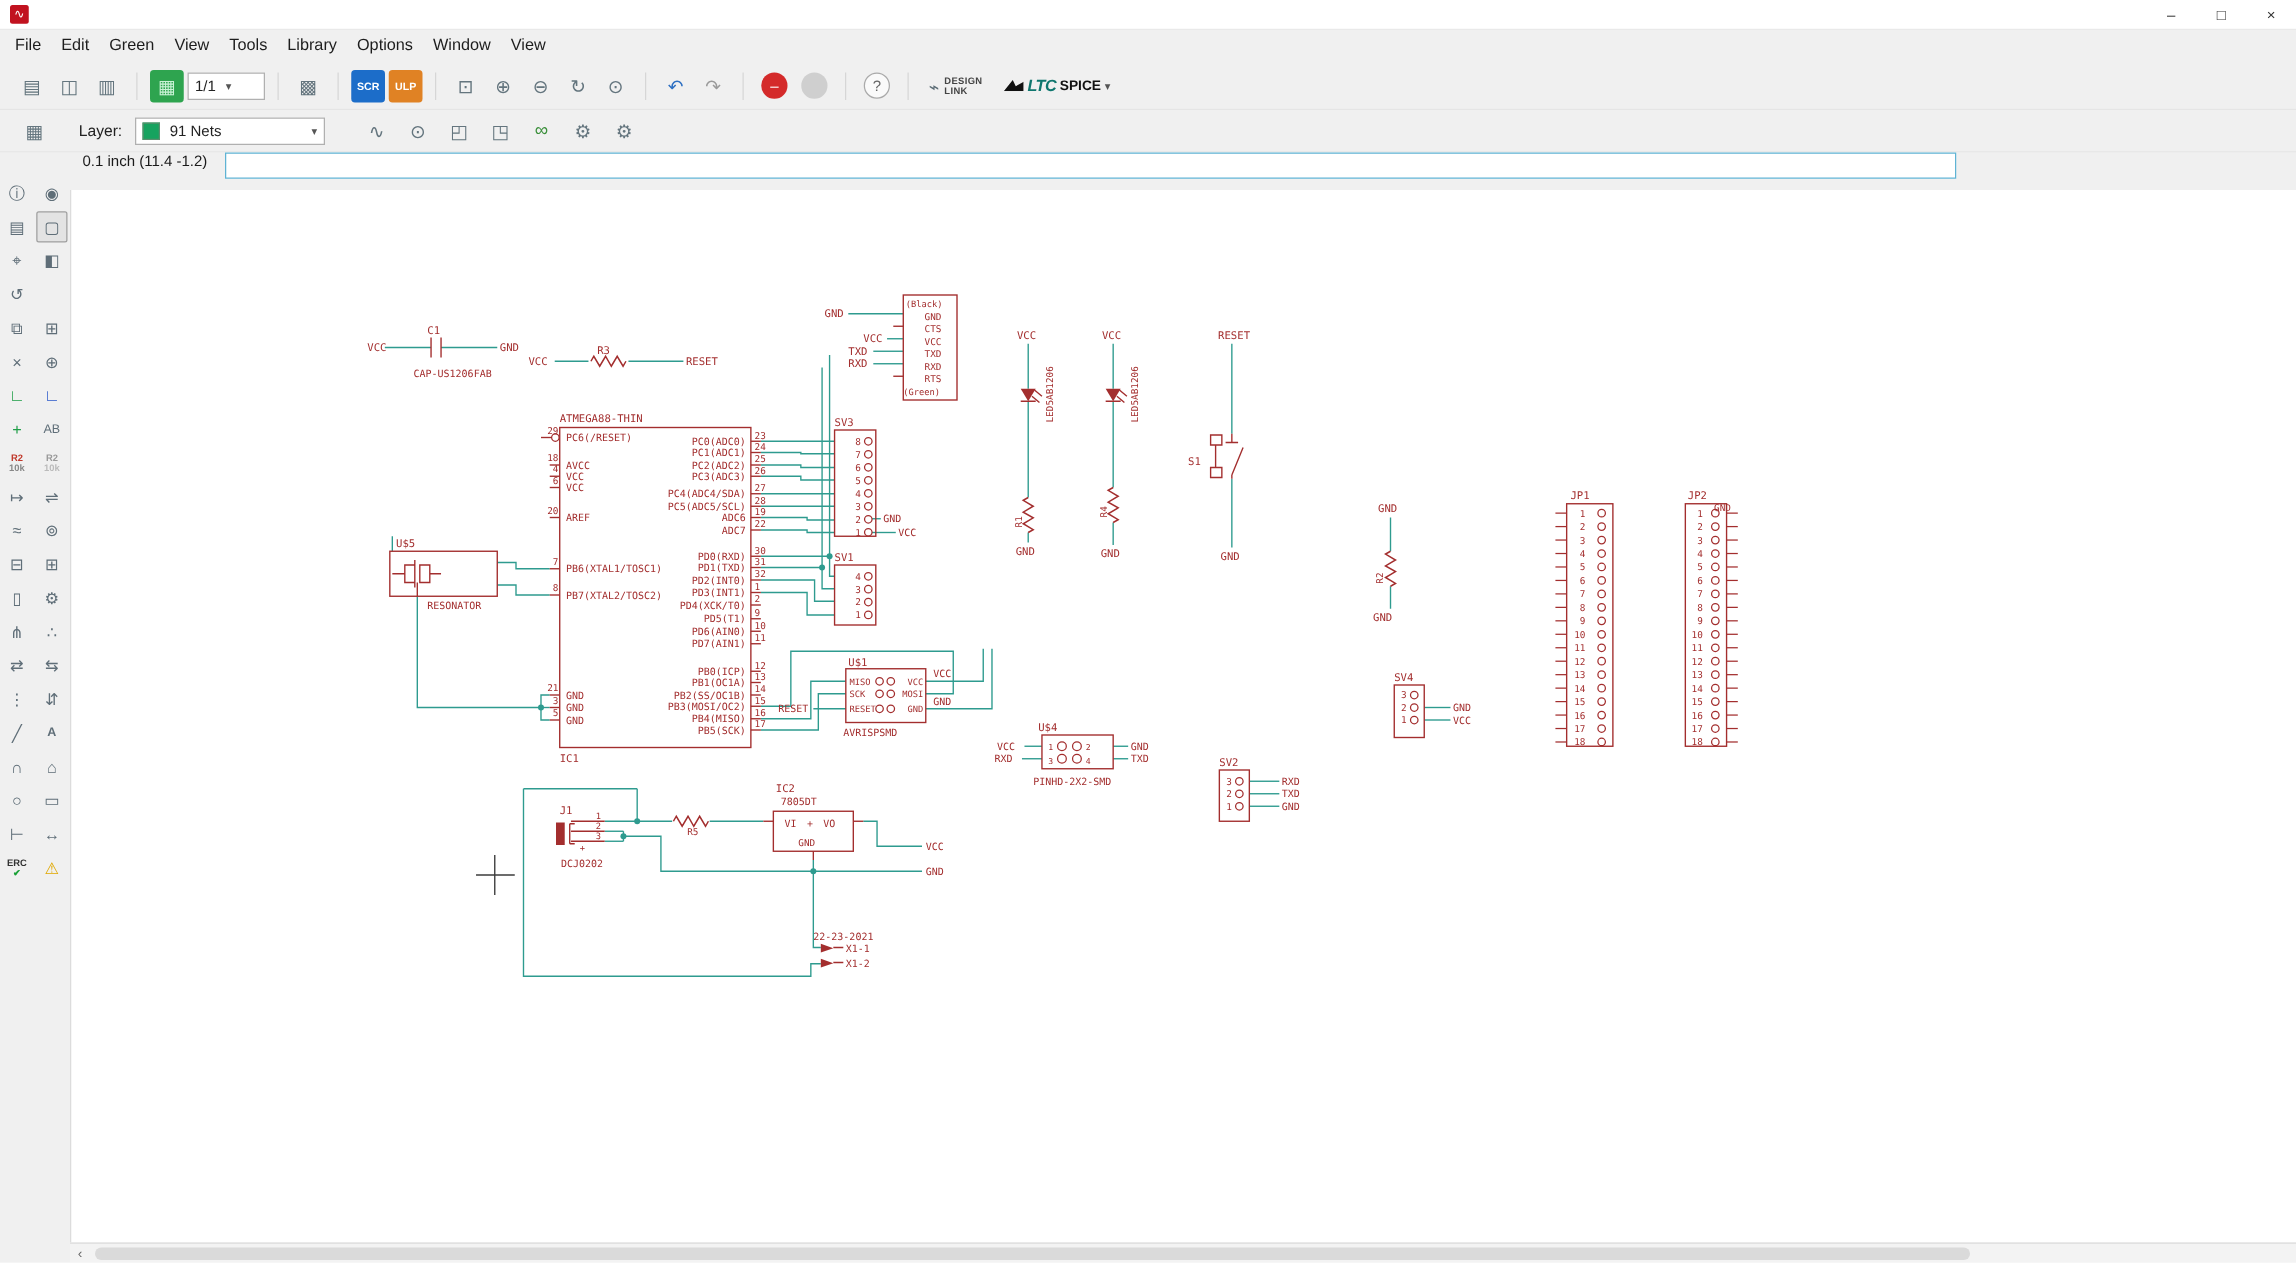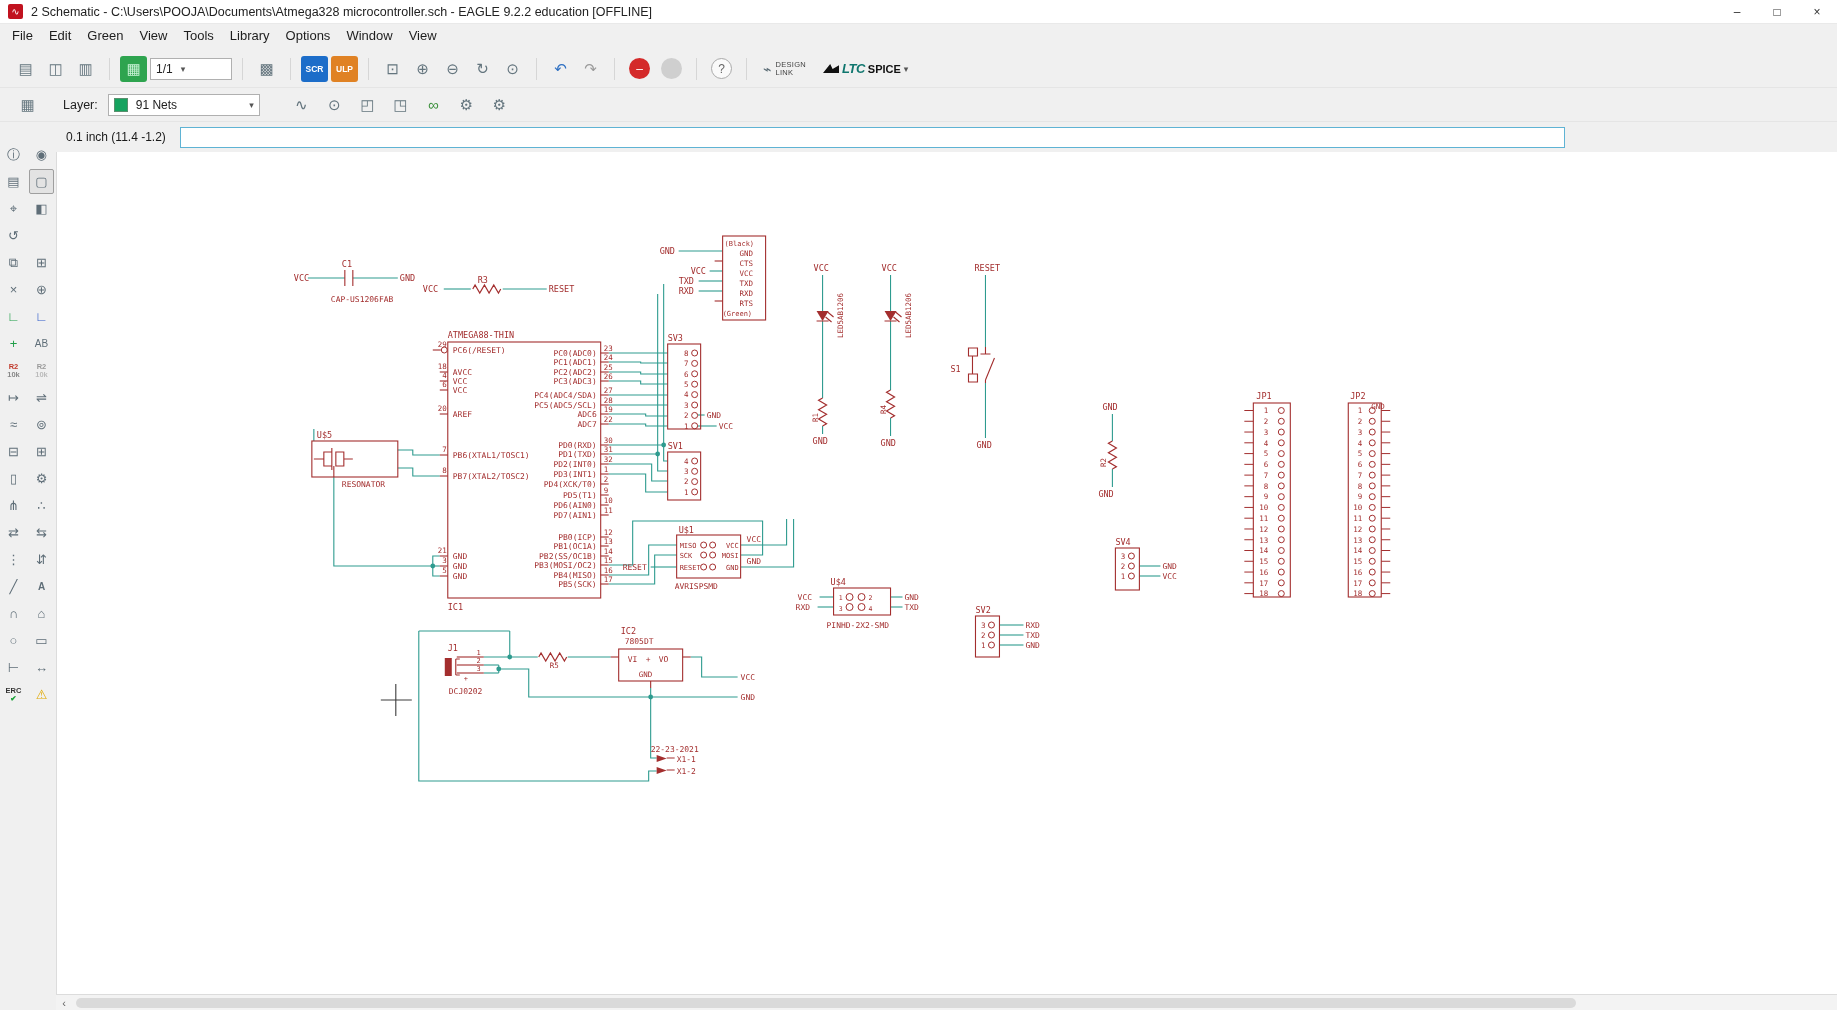--- a/index.html
+++ b/index.html
@@ -14,50 +14,49 @@
 .mitem{padding:4px 8px;font-size:13px;color:#1d1d1d}
 .toolbar{position:absolute;top:50px;left:0;right:0;height:38px;display:flex;align-items:center;padding-left:12px;gap:3px;background:#f0f0f0;border-bottom:1px solid #e5e5e5}
 .tbtn{width:27px;height:26px;display:flex;align-items:center;justify-content:center;font-size:15px;color:#64757e;border-radius:3px;flex:none}
 .tbtn.round{width:21px;height:21px;border-radius:50%;margin:0 4px;font-size:12px}
 .tsep{width:1px;height:22px;background:#d6d6d6;margin:0 7px;flex:none}
 .combo{height:22px;background:#fff;border:1px solid #b0b0b0;display:flex;align-items:center;font-size:12px;padding:0 5px;gap:8px;flex:none}
 .carr{font-size:9px;color:#555}
 .cval{white-space:nowrap}
 .dlink{display:flex;align-items:center;gap:4px;margin-left:6px}
 .dlicon{color:#5a6b74;font-size:14px}
-.dltxt{font-size:7.5px;font-weight:normal;color:#444;line-height:8px;letter-spacing:.3px}
+.dltxt{font-size:7.5px;font-weight:bold;color:#444;line-height:8px;letter-spacing:.3px}
 .ltc{display:flex;align-items:center;gap:3px;margin-left:14px}
 .ltchat{width:16px;height:9px;background:#111;clip-path:polygon(0 100%,45% 0,60% 55%,100% 15%,100% 100%);flex:none}
 .ltc b{font-size:13px;font-style:italic;letter-spacing:-.5px;color:#0f766e}
 .ltcsub{font-size:11px;font-weight:bold;color:#111}
 .layerbar{position:absolute;top:88px;left:0;right:0;height:34px;display:flex;align-items:center;gap:6px;padding-left:14px;background:#f0f0f0;border-bottom:1px solid #e5e5e5}
 .llabel{font-size:12.5px;color:#222;margin:0 4px 0 16px}
 .layercombo{width:152px;justify-content:flex-start}
 .layercombo .cval{flex:1}
 .swatch{width:14px;height:14px;border:1px solid #5a8f6e;flex:none}
-.parambar{position:absolute;top:122px;left:56px;right:0;height:30px;display:flex;align-items:center;gap:14px;padding-left:10px;background:#f0f0f0}
+.parambar{position:absolute;top:122px;left:56px;right:0;height:30px;display:flex;align-items:flex-start;gap:14px;padding-left:10px;background:#f0f0f0}
 .readout{font-size:12px;color:#1a1a1a;white-space:nowrap}
 .cmdinput{width:1385px;height:21px;border:1px solid #5fb3d4;background:#fff;font-family:"Liberation Sans",sans-serif;font-size:12px;padding:0 4px;outline:none}
 .sidebar{position:absolute;top:122px;bottom:0;left:0;width:56px;background:#f0f0f0;display:grid;grid-template-columns:26px 26px;gap:2px 2px;justify-content:center;align-content:start;padding-top:20px}
 .sbtn{width:25px;height:25px;display:flex;align-items:center;justify-content:center;font-size:13px;color:#5f6e78;border-radius:2px;background:transparent}
 .sbtn.active{background:#e3e3e3;border:1px solid #9f9f9f}
 .sbtn.stack{flex-direction:column;font-size:7.5px;line-height:8px;font-weight:bold}
 .canvas{position:absolute;left:56px;top:152px;width:1781px;height:842px;background:#fff;border-left:1px solid #dcdcdc}
 .canvas svg{display:block;width:100%;height:100%}
 .canvas svg text{font-family:"DejaVu Sans Mono",monospace}
 .hscroll{position:absolute;left:56px;right:0;bottom:0;height:16px;background:#f3f3f3;border-top:1px solid #dcdcdc;display:flex;align-items:center}
 .harrow{width:16px;text-align:center;font-size:11px;color:#666}
 .hthumb{height:10px;width:1500px;background:#dadada;border-radius:5px;margin-left:4px}
 </style>
 </head>
 <body>
 
 <div class="titlebar">
   <span class="appicon">∿</span>
-  <span class="wtitle">2 Schematic - C:\Users\POOJA\Documents\Atmega328 microcontroller.sch - EAGLE 9.2.2 education [OFFLINE]</span>
   <div class="wctl">
     <span class="wbtn">–</span>
     <span class="wbtn">□</span>
     <span class="wbtn">×</span>
   </div>
 </div>
 
 <div class="menubar">
     <span class="mitem">File</span>
     <span class="mitem">Edit</span>
@@ -69,21 +68,21 @@
     <span class="mitem">Window</span>
     <span class="mitem">View</span>
   </div>
 
 <div class="toolbar">
     <span class="tbtn">▤</span>
     <span class="tbtn">◫</span>
     <span class="tbtn">▥</span>
     <span class="tsep"></span>
     <span class="tbtn" style="background: rgb(46, 164, 79); color: rgb(200, 242, 213);">▦</span>
-    <span class="combo" style="width: 82px;">
+    <span class="combo" style="width: 62px;">
       <span class="cval">1/1</span>
       <span class="carr">▾</span>
     </span>
     <span class="tsep"></span>
     <span class="tbtn">▩</span>
     <span class="tsep"></span>
     <span class="tbtn" style="background: rgb(28, 109, 201); color: rgb(255, 255, 255); font-size: 8.5px; font-weight: bold;">SCR</span>
     <span class="tbtn" style="background: rgb(224, 130, 36); color: rgb(255, 255, 255); font-size: 8.5px; font-weight: bold;">ULP</span>
     <span class="tsep"></span>
     <span class="tbtn">⊡</span>

